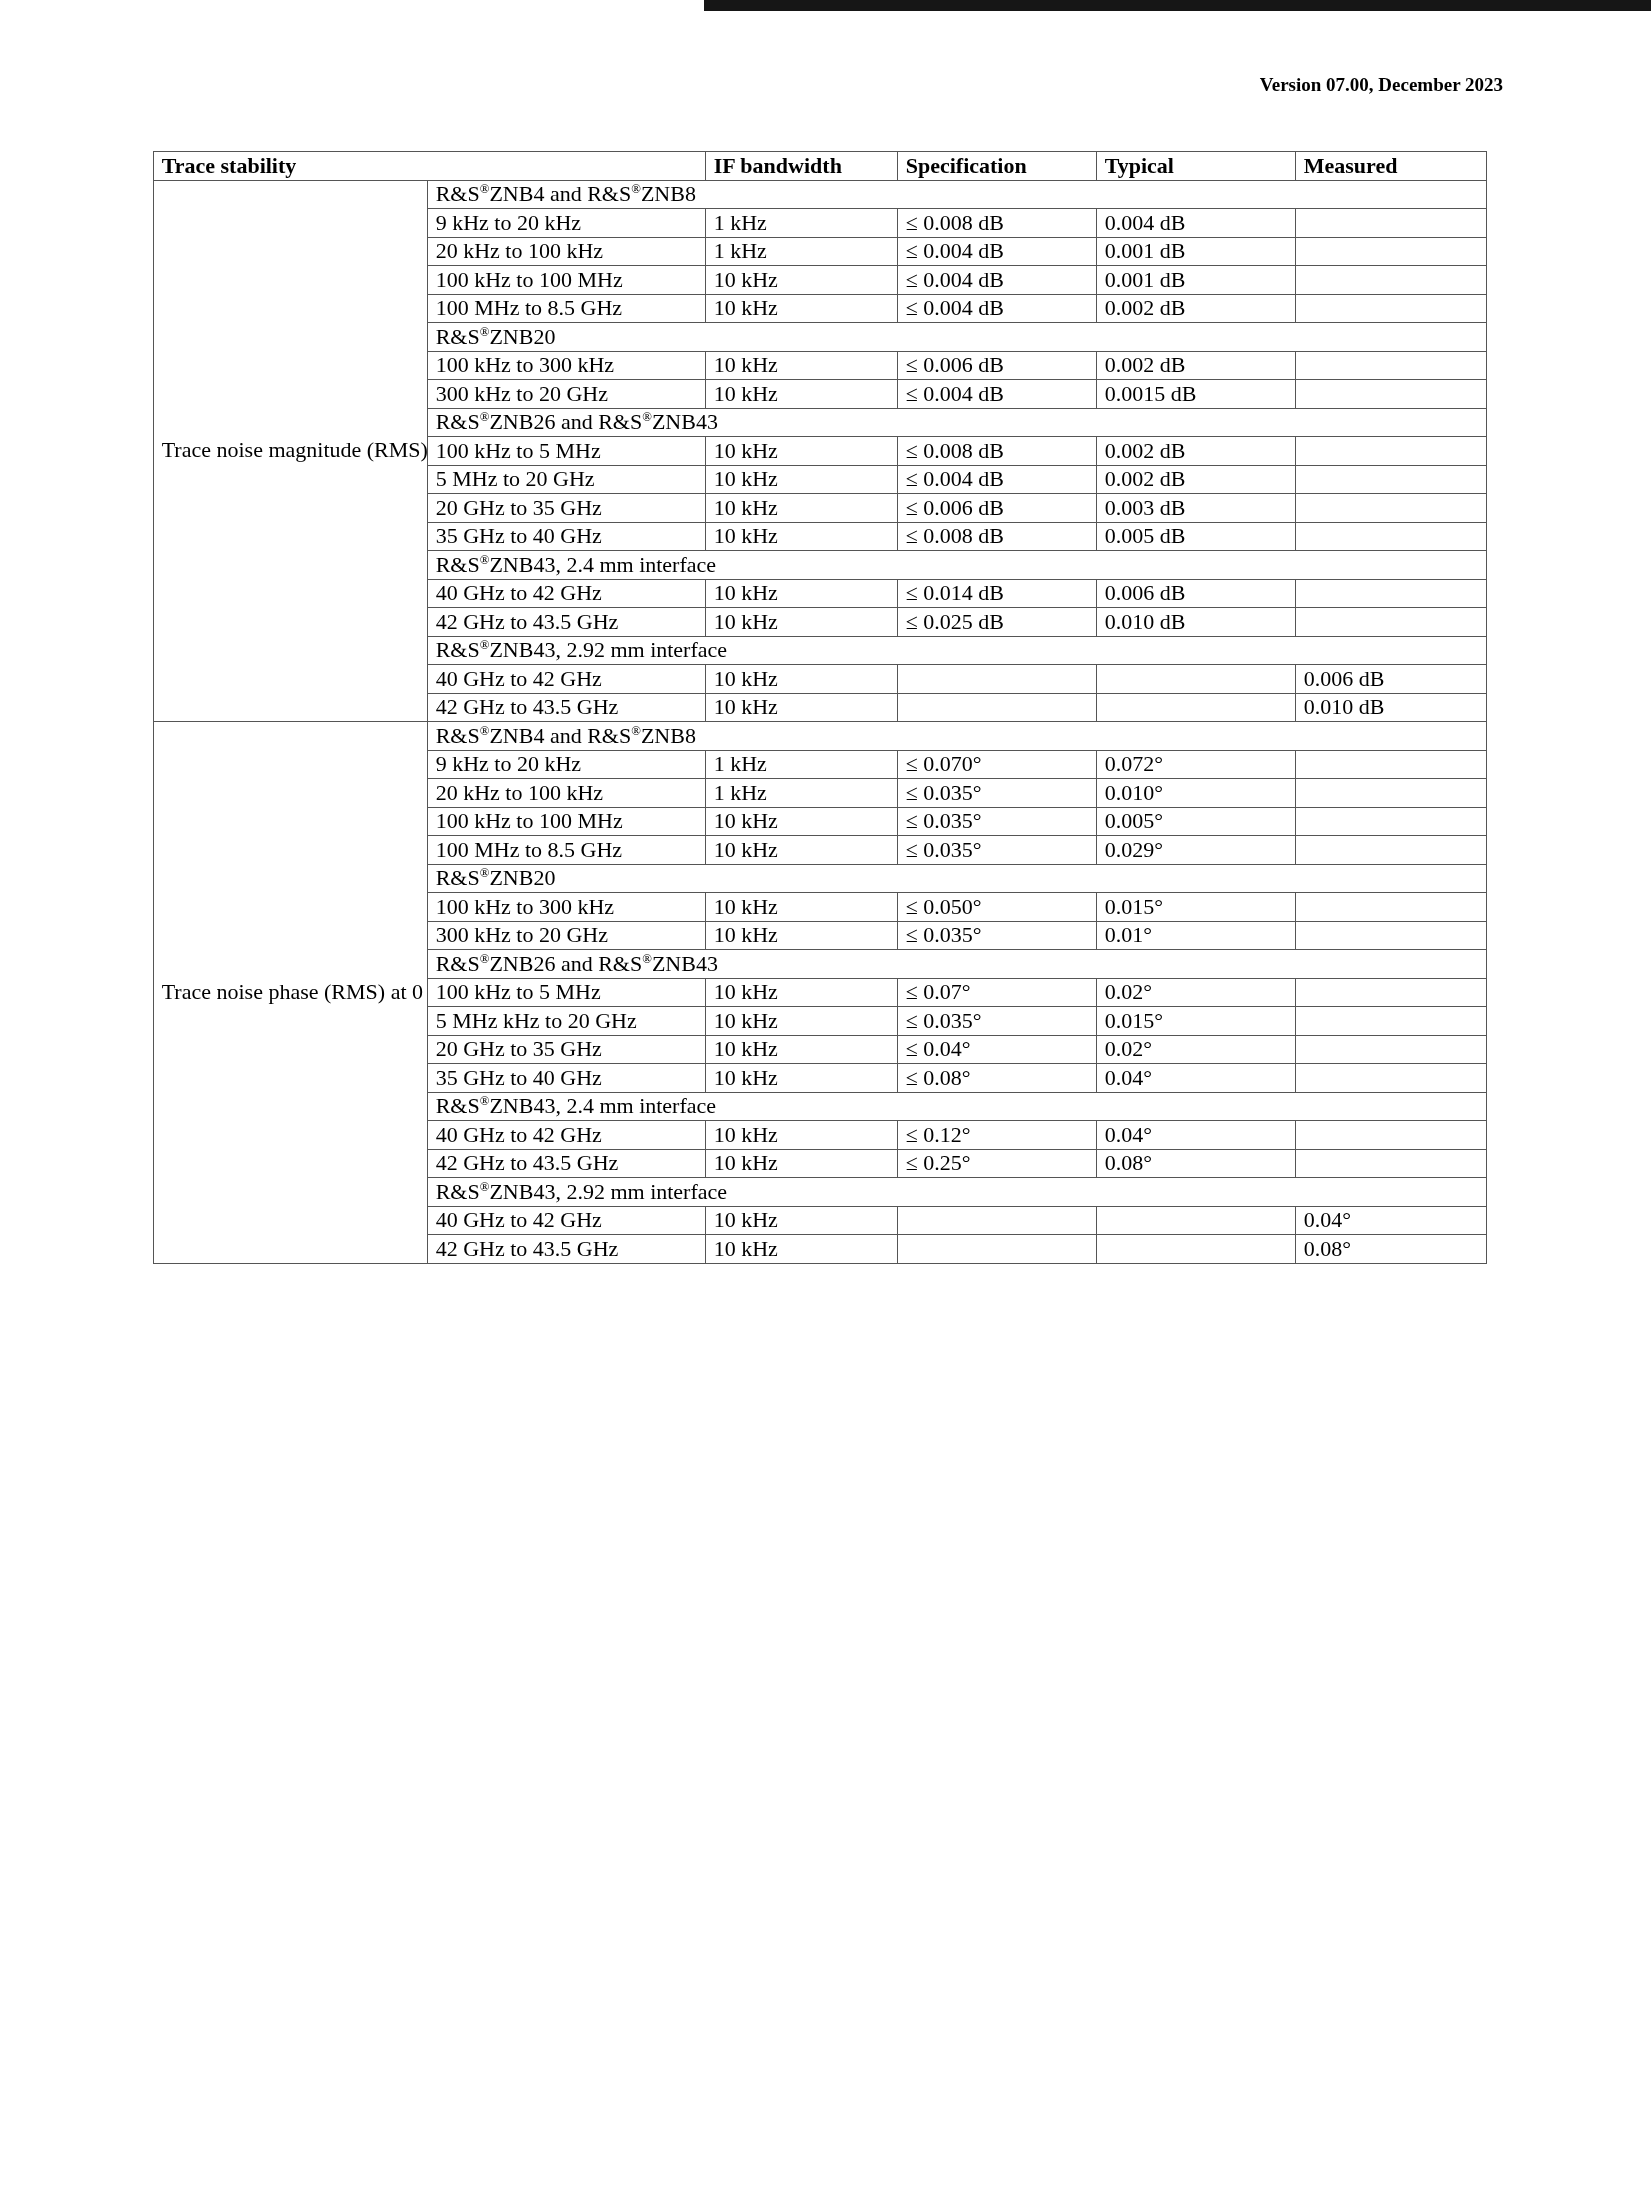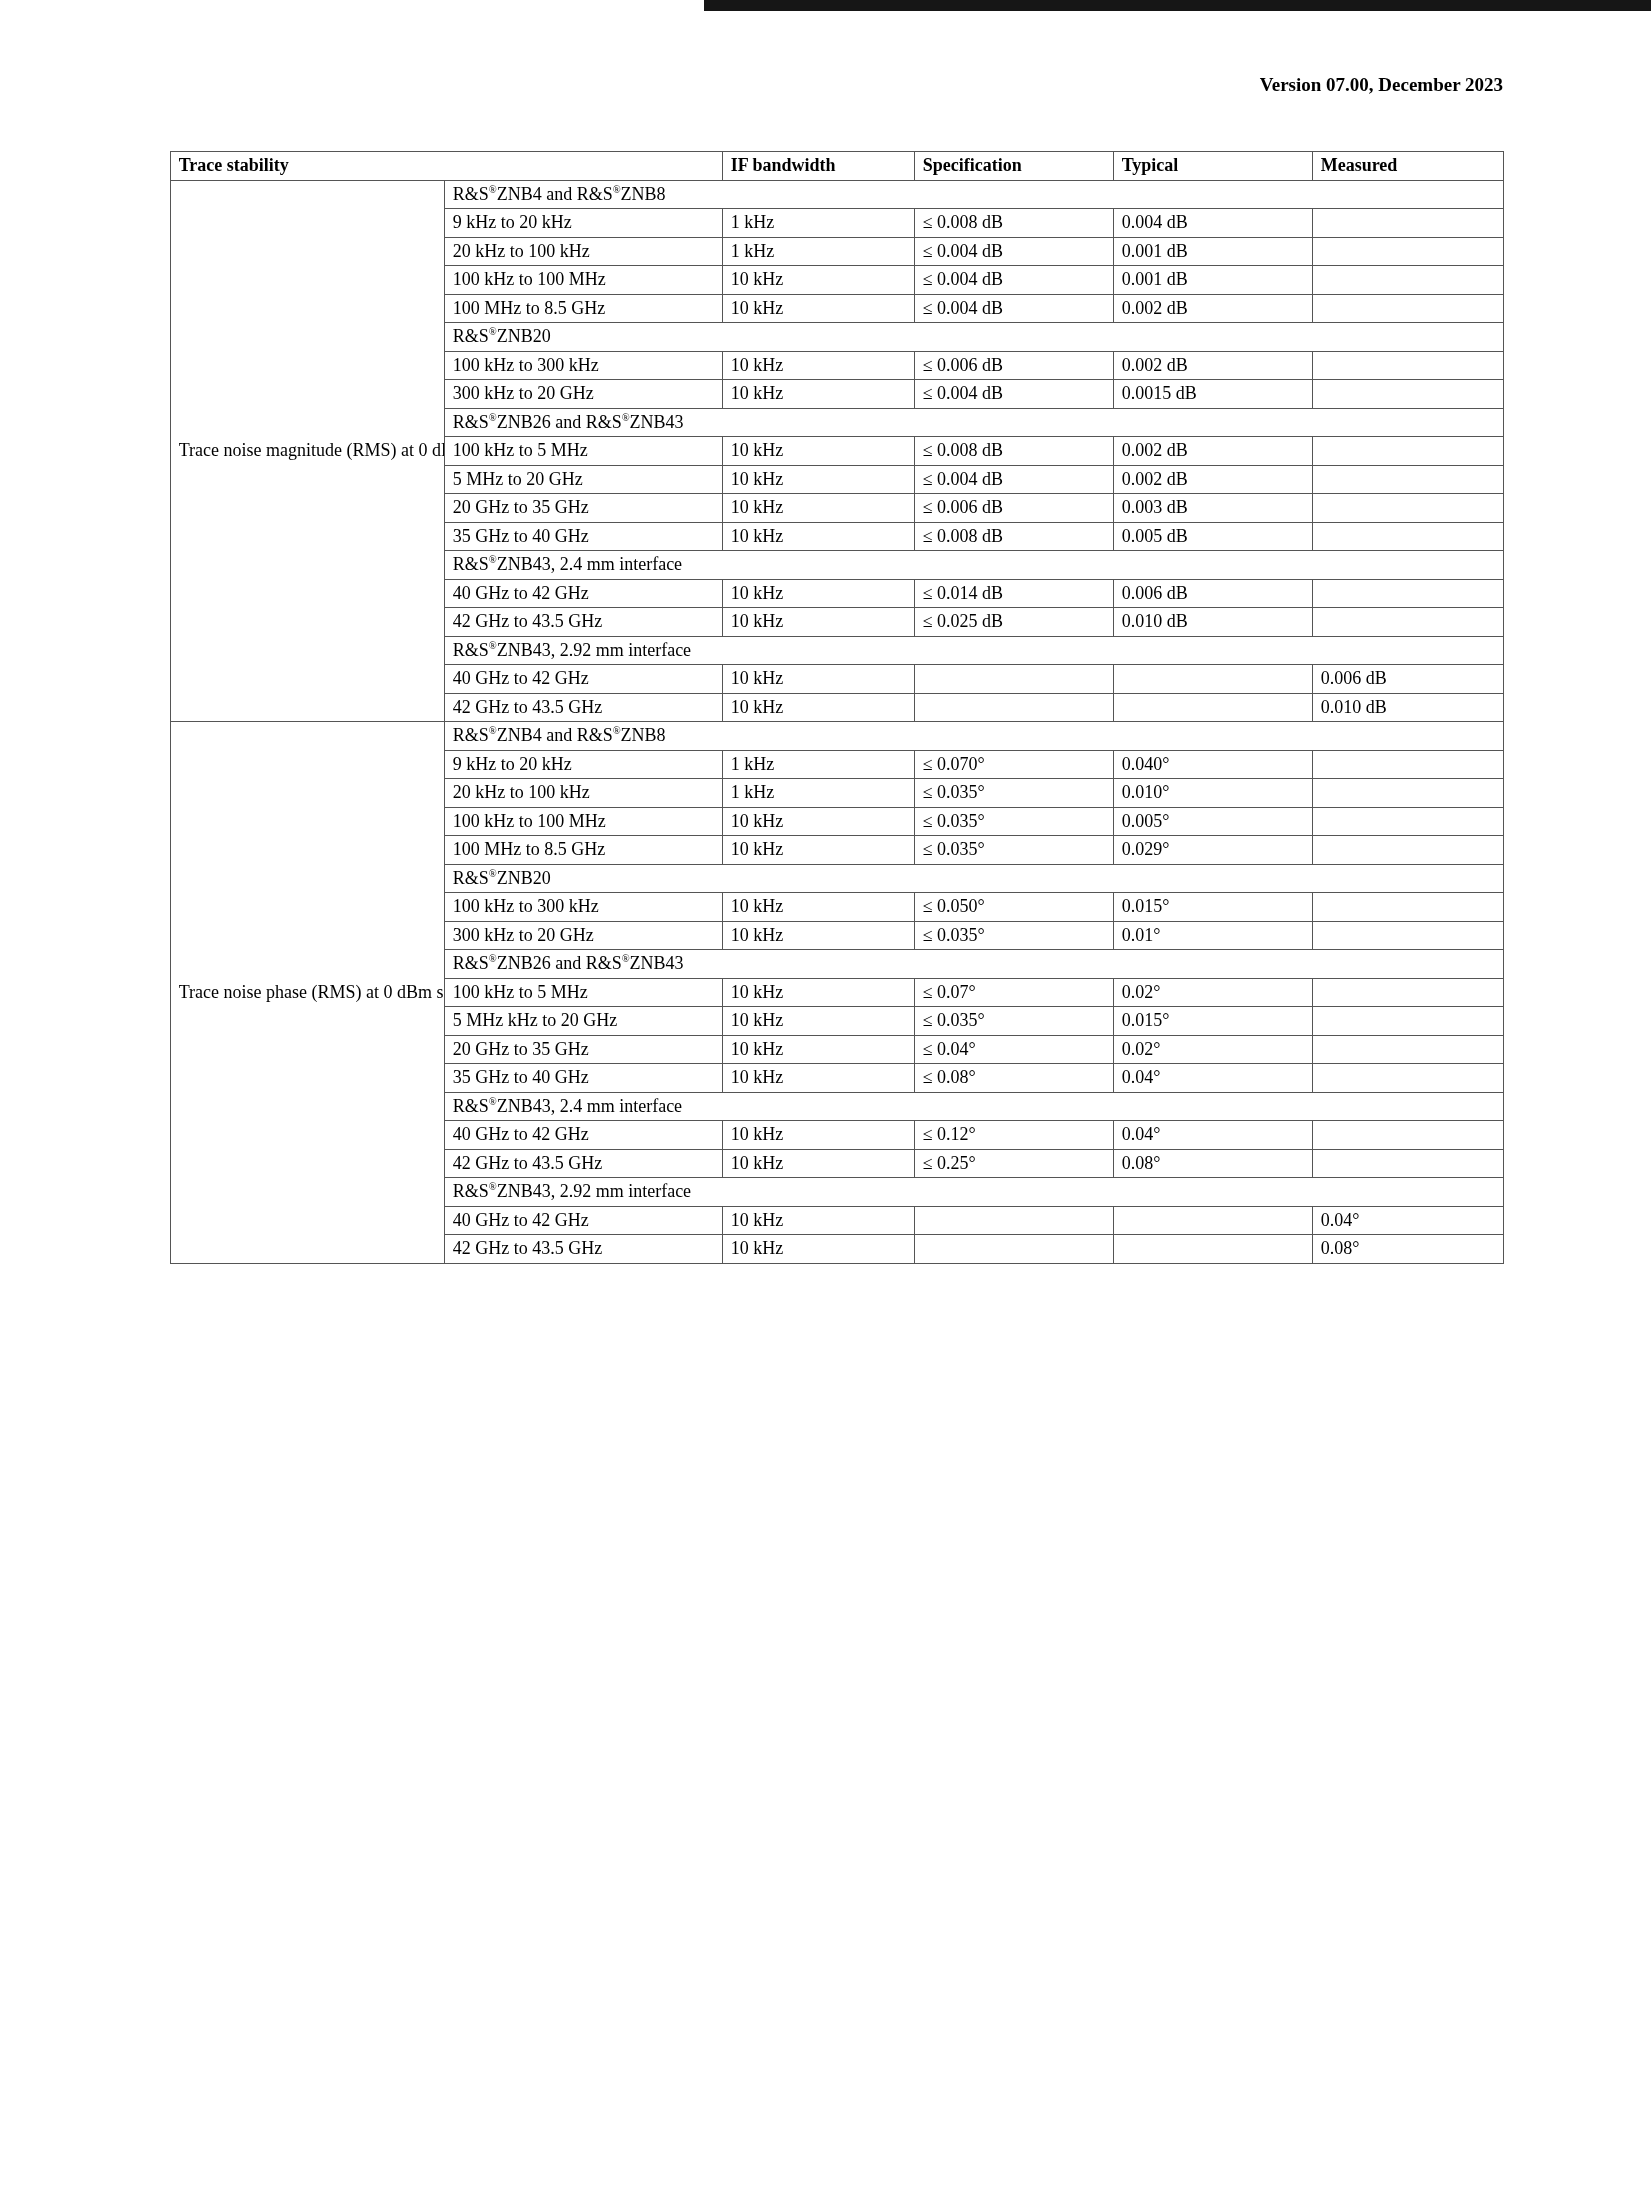--- a/index.html
+++ b/index.html
@@ -28,25 +28,25 @@
     position: absolute;
     top: 74px;
     right: 149px;
     font-size: 19px;
     font-weight: bold;
     white-space: nowrap;
   }
   table.spec-table {
     position: absolute;
     top: 151px;
-    left: 170px;
+    left: 153px;
     width: 1333px;
     border-collapse: collapse;
     table-layout: fixed;
-    font-size: 18px;
+    font-size: 22px;
     border: 1.7px solid #1c1c1c;
   }
   table.spec-table th,
   table.spec-table td {
     border: 0.9px solid #555555;
     padding: 0 7.7px;
     height: 27.5px;
     vertical-align: middle;
     text-align: left;
     overflow: hidden;
@@ -228,21 +228,21 @@
           <td>0.010 dB</td>
         </tr>
         <tr>
           <td class="group-label" rowspan="19">Trace noise phase (RMS) at 0 dBm source power, 0 dB reflection</td>
           <td class="model-cell" colspan="5">R&amp;S<sup class="reg">®</sup>ZNB4 and R&amp;S<sup class="reg">®</sup>ZNB8</td>
         </tr>
         <tr>
           <td class="range-cell">9 kHz to 20 kHz</td>
           <td>1 kHz</td>
           <td>≤ 0.070°</td>
-          <td>0.040°</td>
+          <td>0.072°</td>
           <td></td>
         </tr>
         <tr>
           <td class="range-cell">20 kHz to 100 kHz</td>
           <td>1 kHz</td>
           <td>≤ 0.035°</td>
           <td>0.010°</td>
           <td></td>
         </tr>
         <tr>

